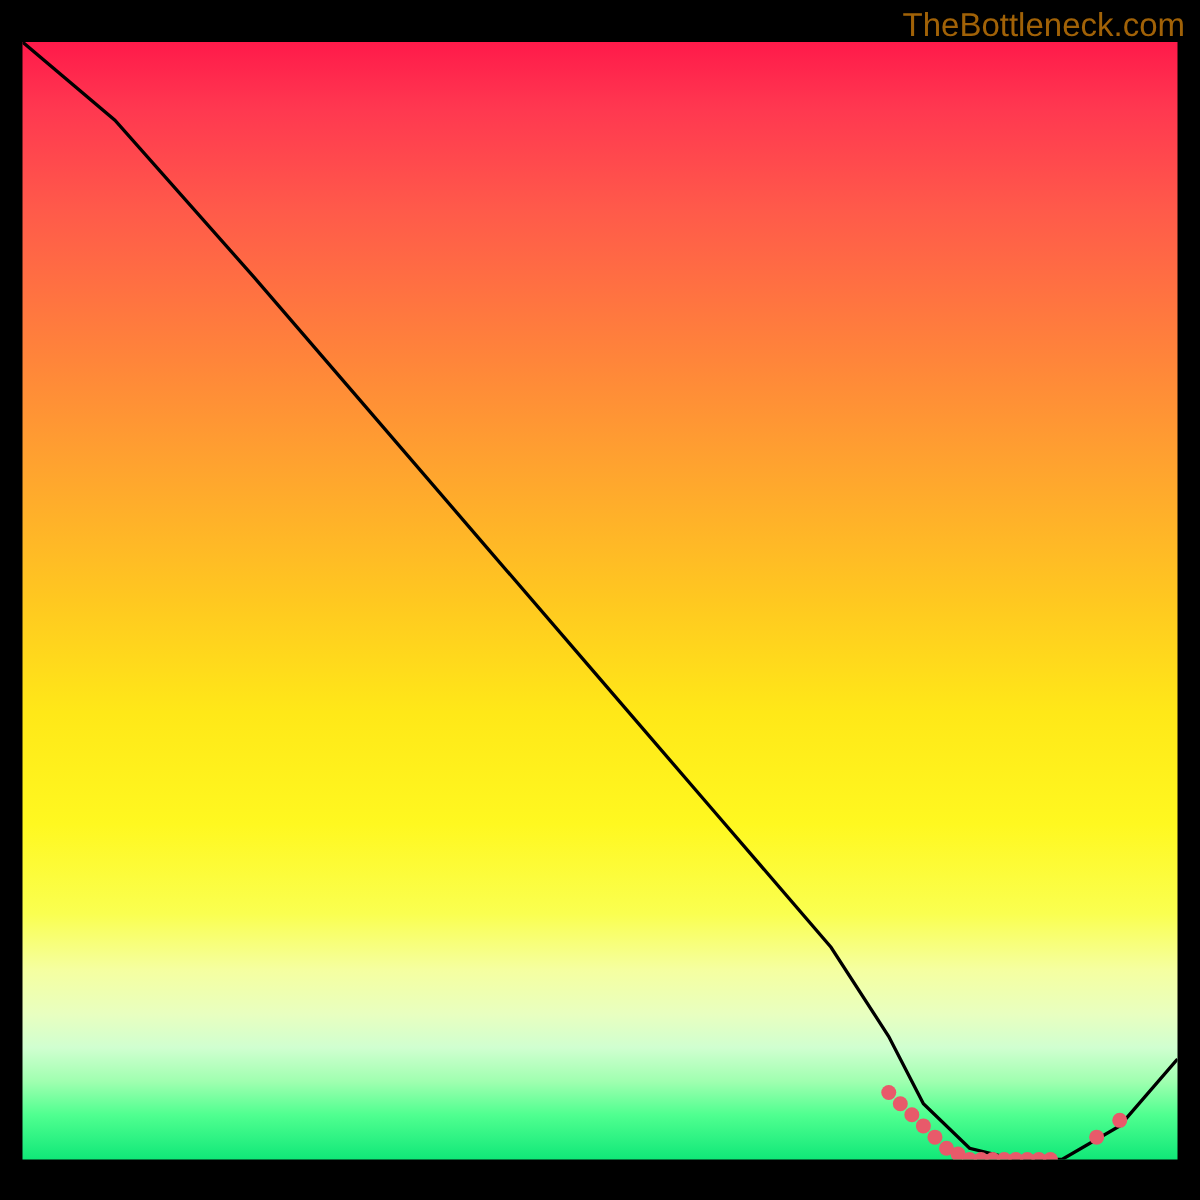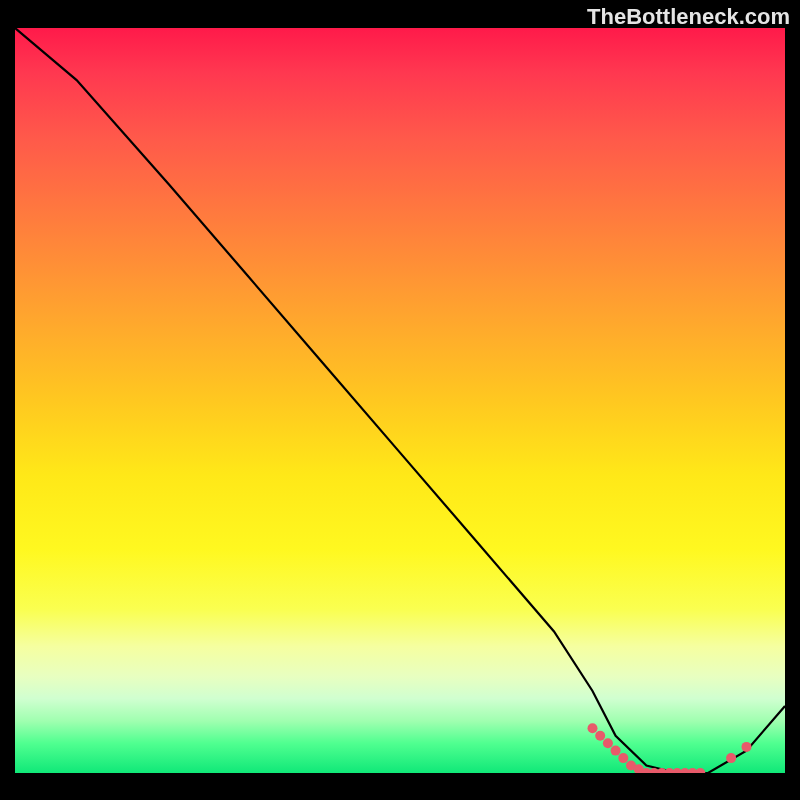--- a/index.html
+++ b/index.html
@@ -8,23 +8,23 @@
     height: 800px;
     background: #000;
     position: relative;
     font-family: Arial, sans-serif;
     overflow: hidden;
   }
   .watermark {
     position: absolute;
     top: 4px;
     right: 10px;
-    color: #e5e5e5;
+    color: #a16207;
     font-size: 22px;
-    font-weight: 700;
+    font-weight: 400;
     z-index: 10;
   }
   .plot-area {
     position: absolute;
     left: 15px;
     top: 28px;
     width: 770px;
     height: 745px;
     background: linear-gradient(to bottom,
       #ff1a4a 0%,

